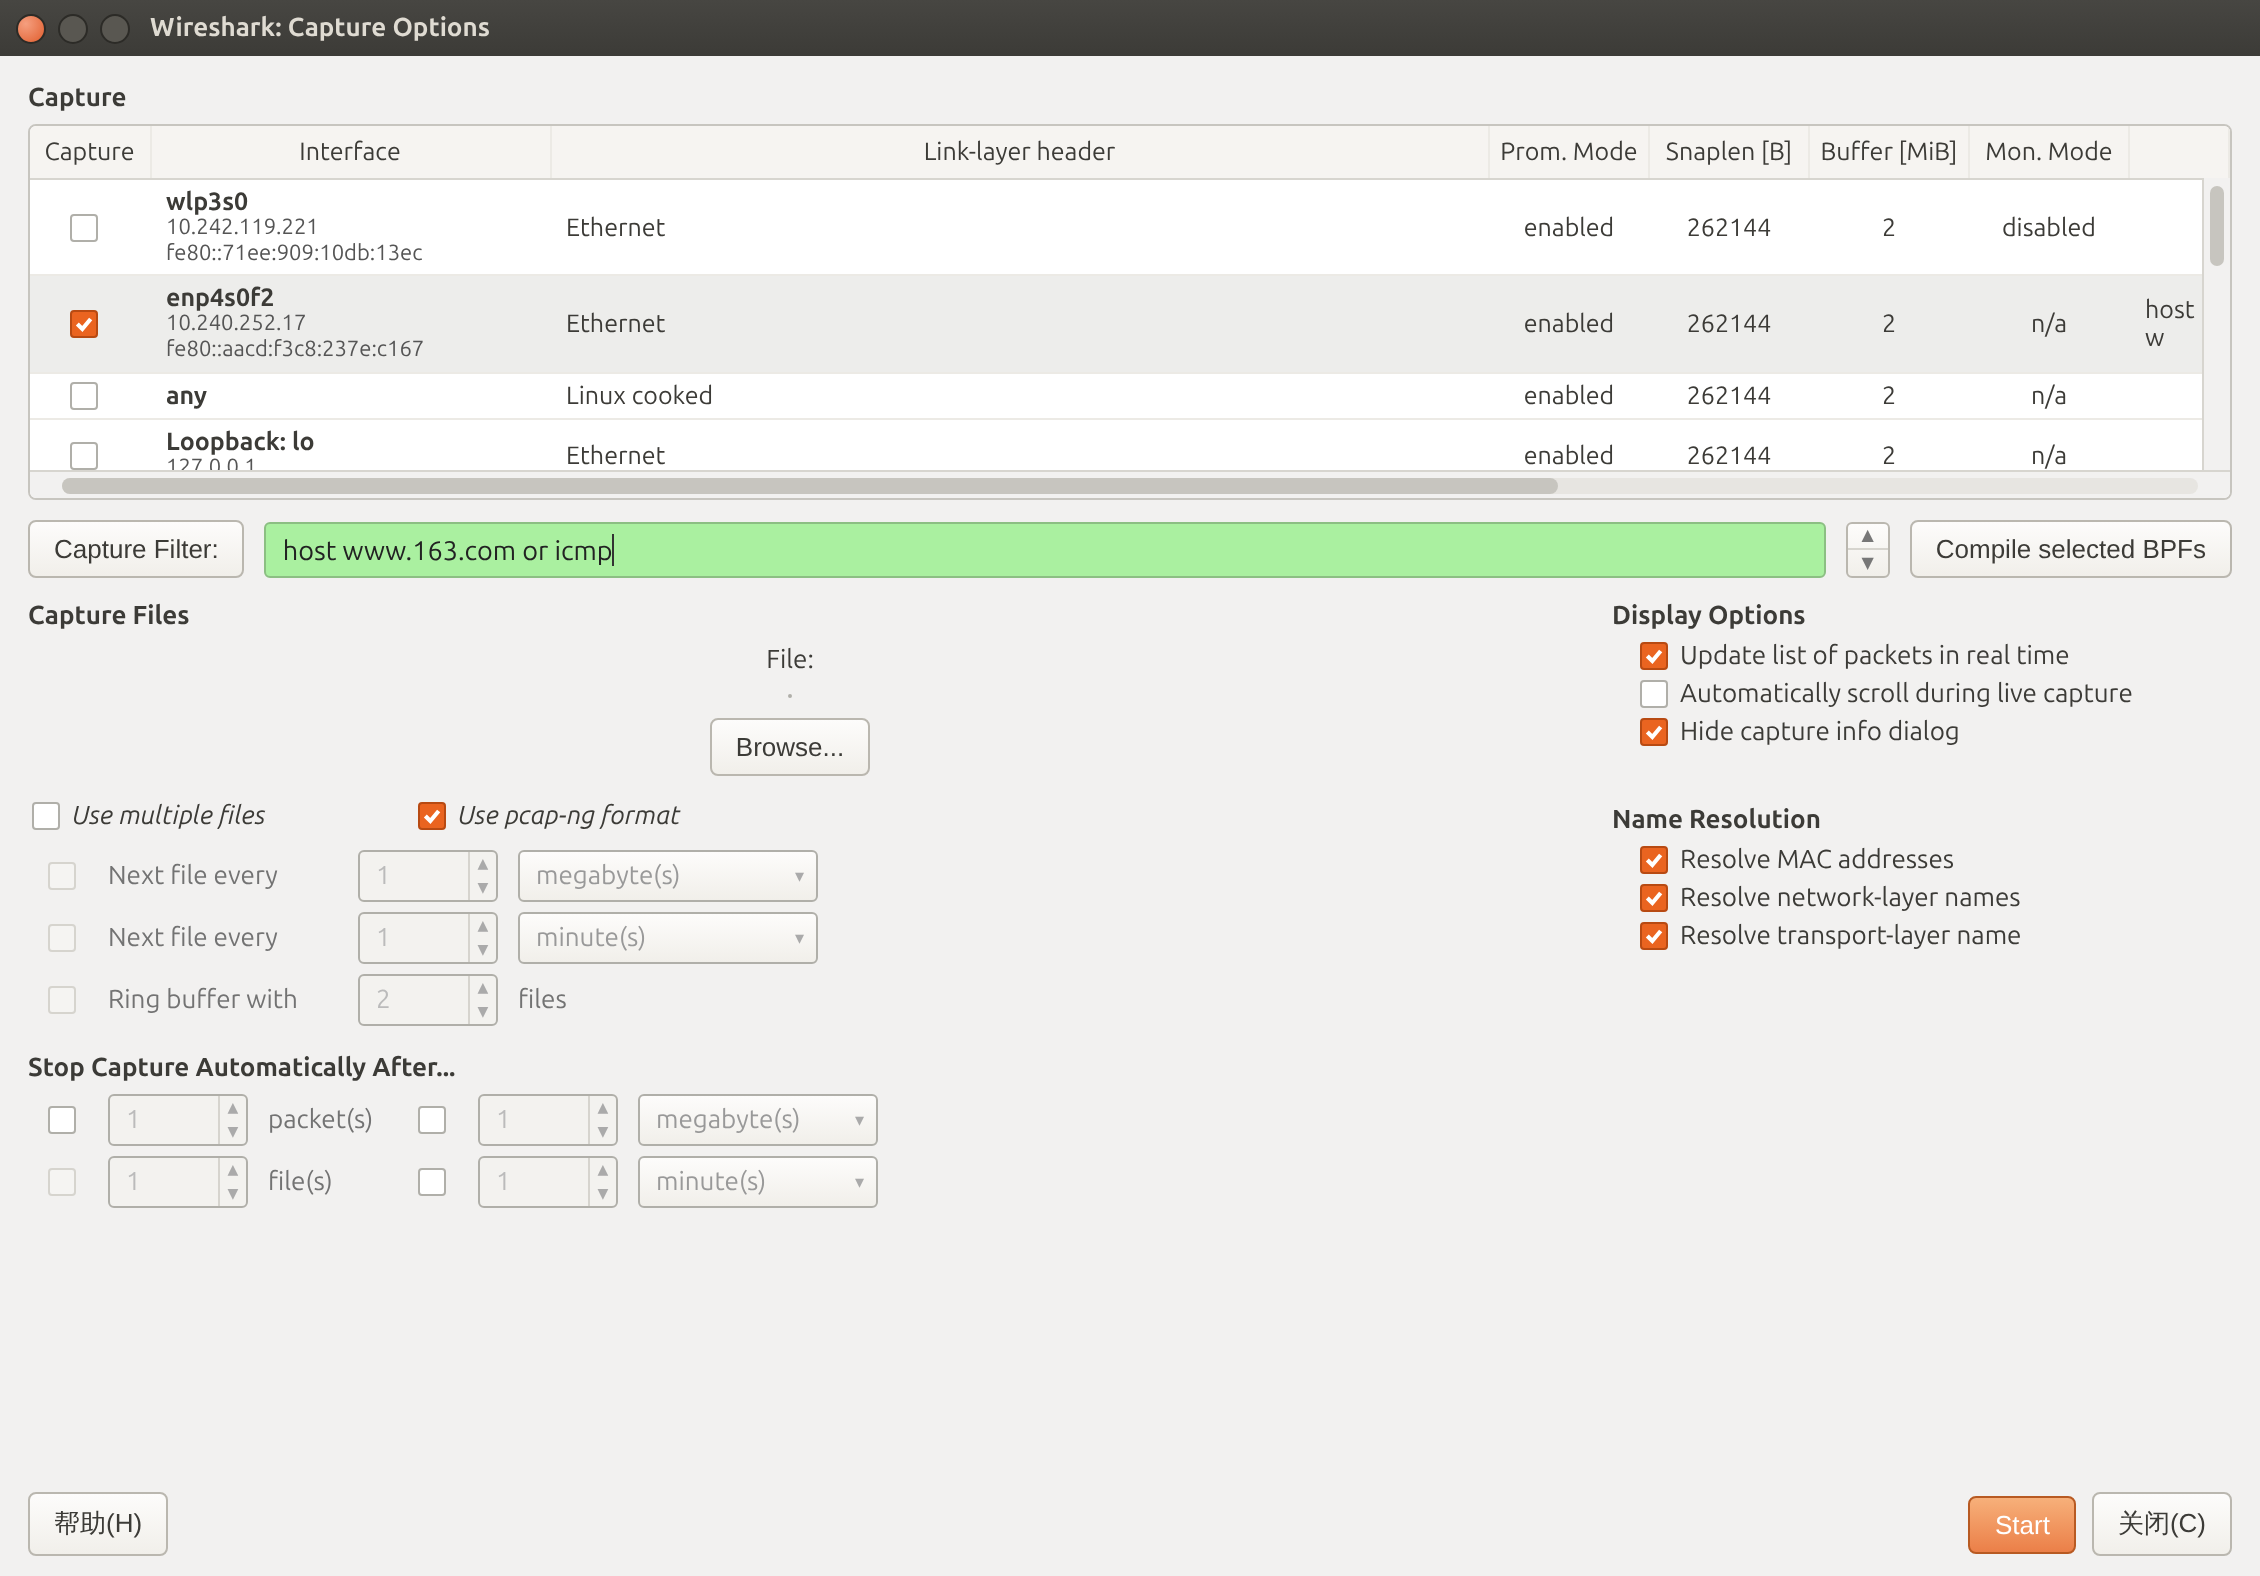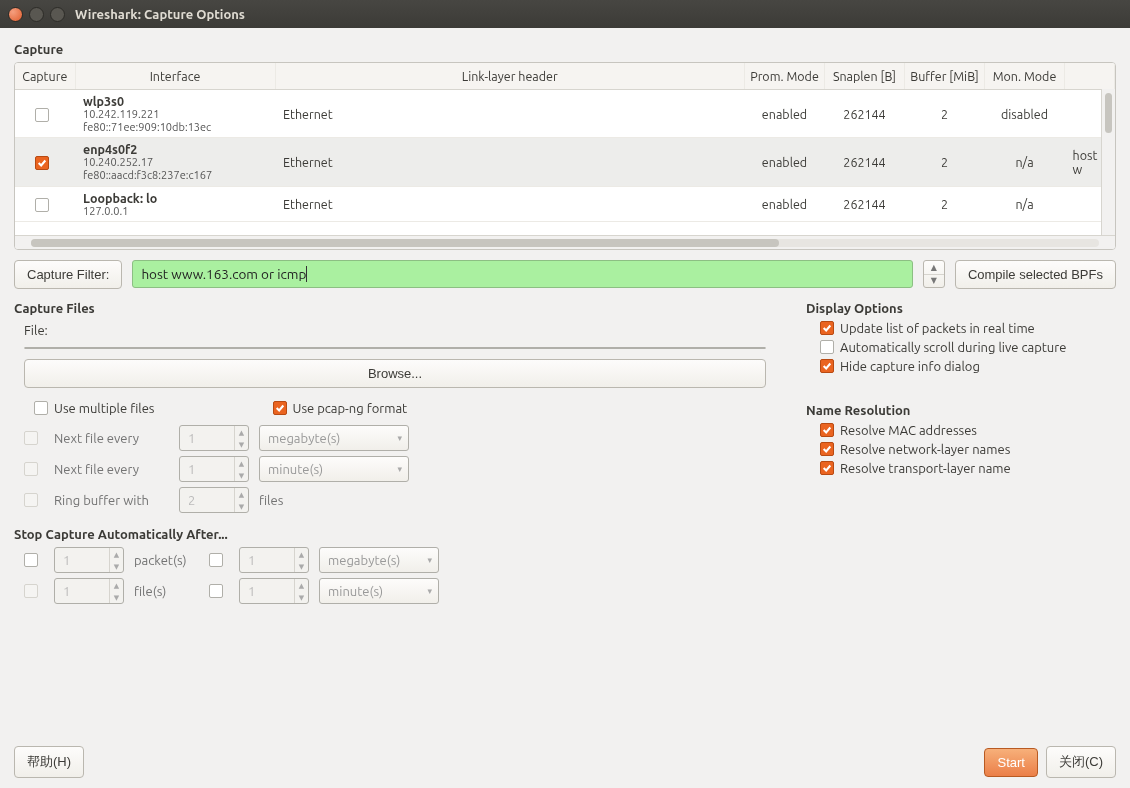--- a/index.html
+++ b/index.html
@@ -80,21 +80,21 @@
     border-radius: 2px; background: #fff; display: inline-flex;
     align-items: center; justify-content: center;
     vertical-align: middle; margin-right: 6px; flex-shrink:0;
   }
   .chk.on { background: #ea6420; border-color: #b84a12;}
   .chk.on svg { width: 10px; height: 10px; }
   .chk.on svg path { stroke: #fff; stroke-width: 2.5; fill: none; }
   .chk.dis { background: #f5f4f2; border-color: #d6d4ce;}
   .chkrow { display: flex; align-items: center; margin: 5px 0;}
   .chkrow label { font-size: 13px; }
-  .row { display: flex; gap: 10px;}
+  .row { display: flex; align-items: center; gap: 10px;}
   .btn {
     background: linear-gradient(to bottom, #fdfcfb, #f1efea);
     border: 1px solid #bab7af;
     border-radius: 4px;
     padding: 6px 12px;
     font-size: 13px;
     cursor: pointer;
     color: #3c3b37;
   }
   .btn.primary {
@@ -210,20 +210,32 @@
             <td>Ethernet</td>
             <td class="center">enabled</td>
             <td class="center">262144</td>
             <td class="center">2</td>
             <td class="center">n/a</td>
             <td>host w</td>
           </tr>
           <tr>
             <td class="cap"><span class="chk"></span></td>
             <td>
+              <div class="ifname">any</div>
+            </td>
+            <td>Linux cooked</td>
+            <td class="center">enabled</td>
+            <td class="center">262144</td>
+            <td class="center">2</td>
+            <td class="center">n/a</td>
+            <td></td>
+          </tr>
+          <tr>
+            <td class="cap"><span class="chk"></span></td>
+            <td>
               <div class="ifname">Loopback: lo</div>
               <div class="ifdetail">127.0.0.1</div>
             </td>
             <td>Ethernet</td>
             <td class="center">enabled</td>
             <td class="center">262144</td>
             <td class="center">2</td>
             <td class="center">n/a</td>
             <td></td>
           </tr>
@@ -254,21 +266,21 @@
   </div>
 
   <div class="cols">
     <div class="left-col">
       <div class="section-label">Capture Files</div>
       <div class="row" style="margin:8px 0 8px 10px;flex-direction:column;">
         <label>File:</label>
         <div class="field"></div>
         <button class="btn">Browse...</button>
       </div>
-      <div class="row" style="margin-left:20px; gap:118px;">
+      <div class="row" style="margin-left:2px; gap:76px;font-style:italic;">
         <div class="chkrow">
           <span class="chk"></span>
           <label>Use multiple files</label>
         </div>
         <div class="chkrow">
           <span class="chk on">
               <svg viewBox="0 0 12 12">
                 <path d="M2 6 L5 9 L10 3"></path>
               </svg>
             </span>

